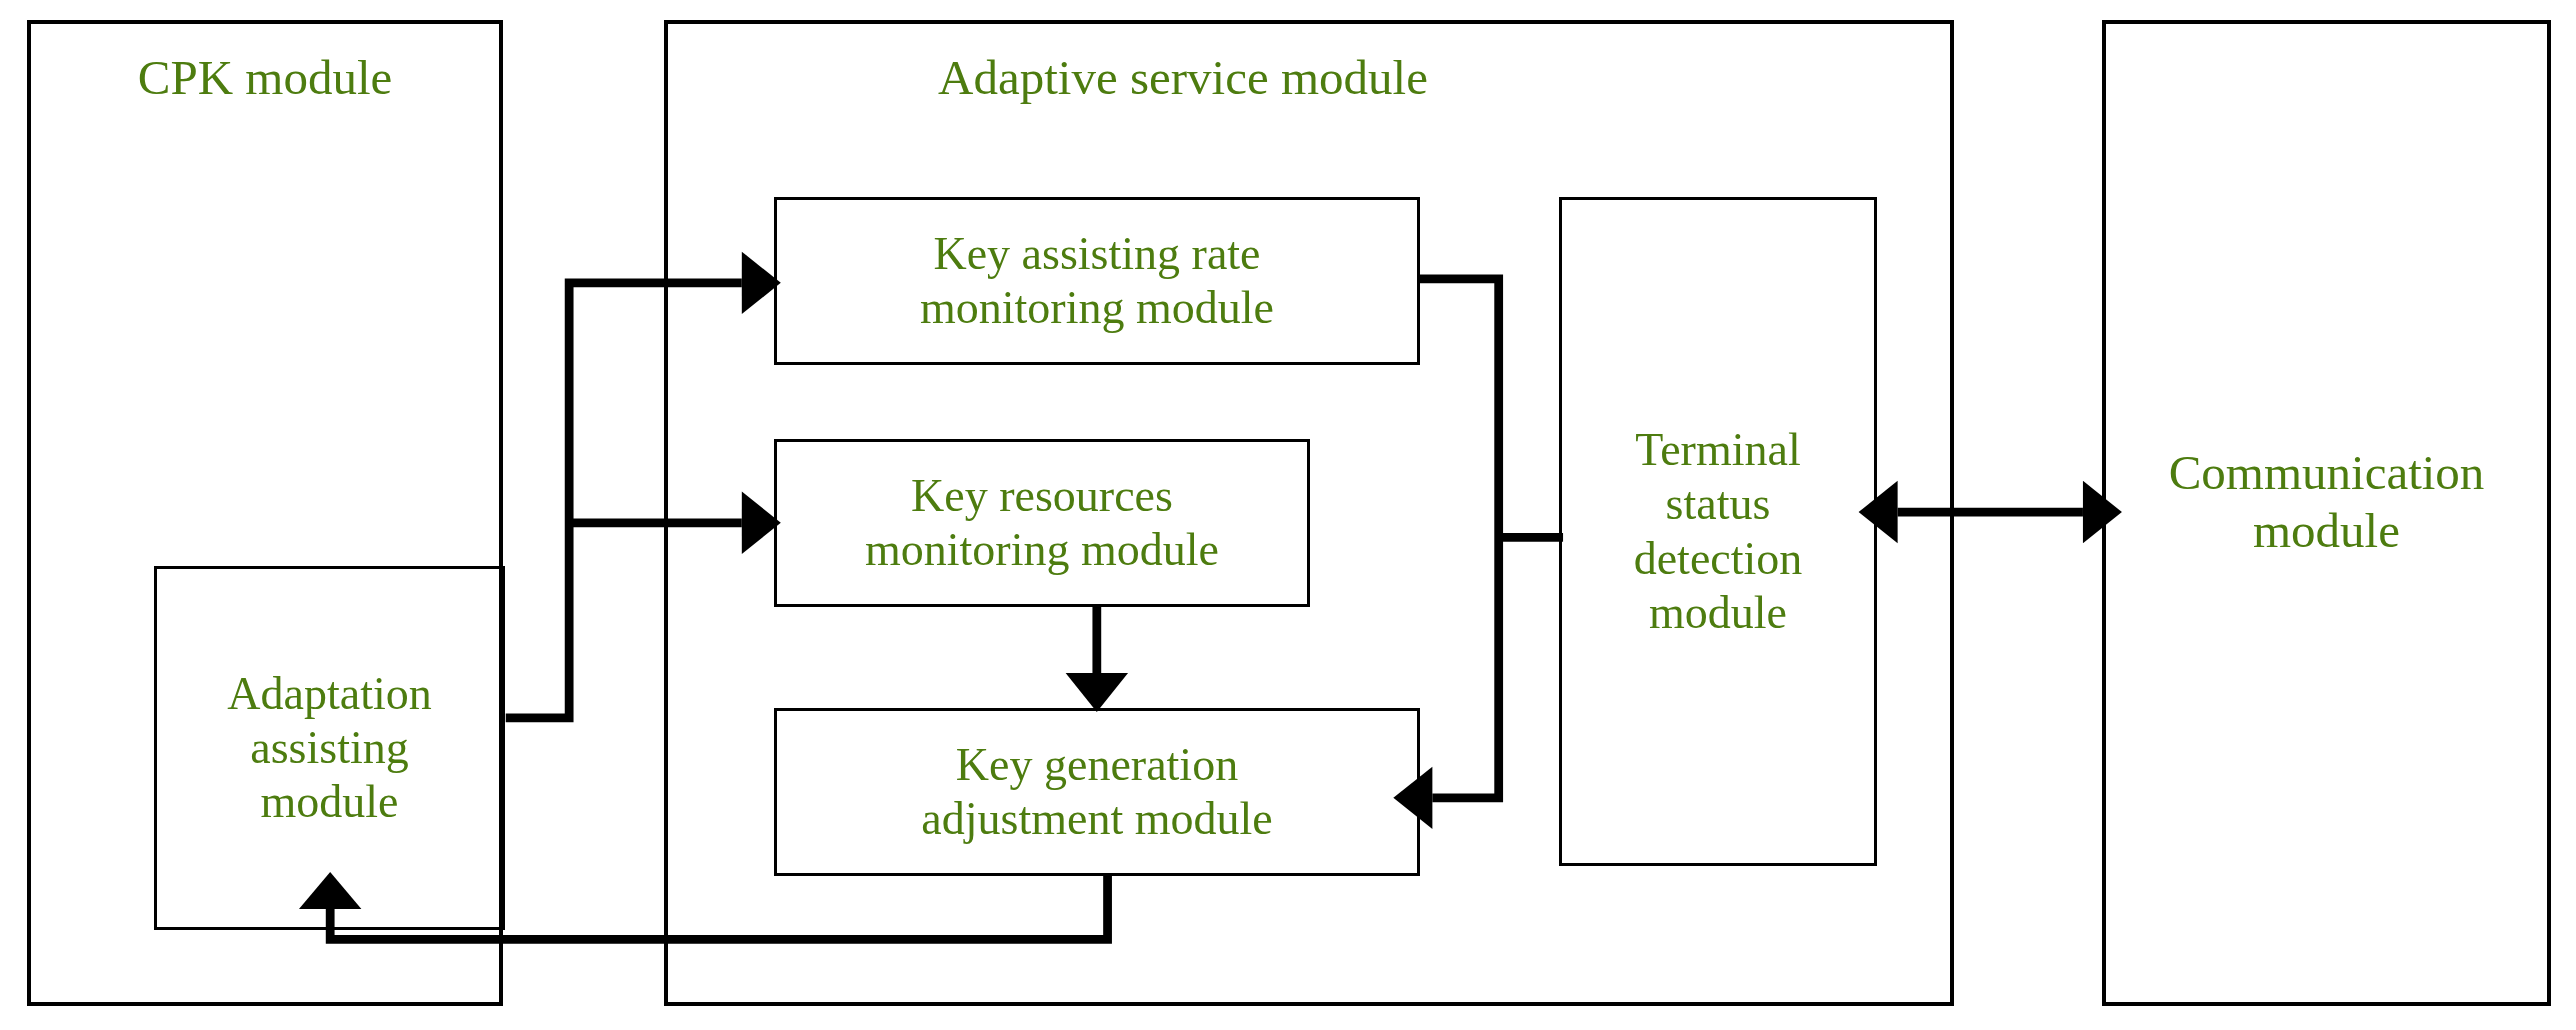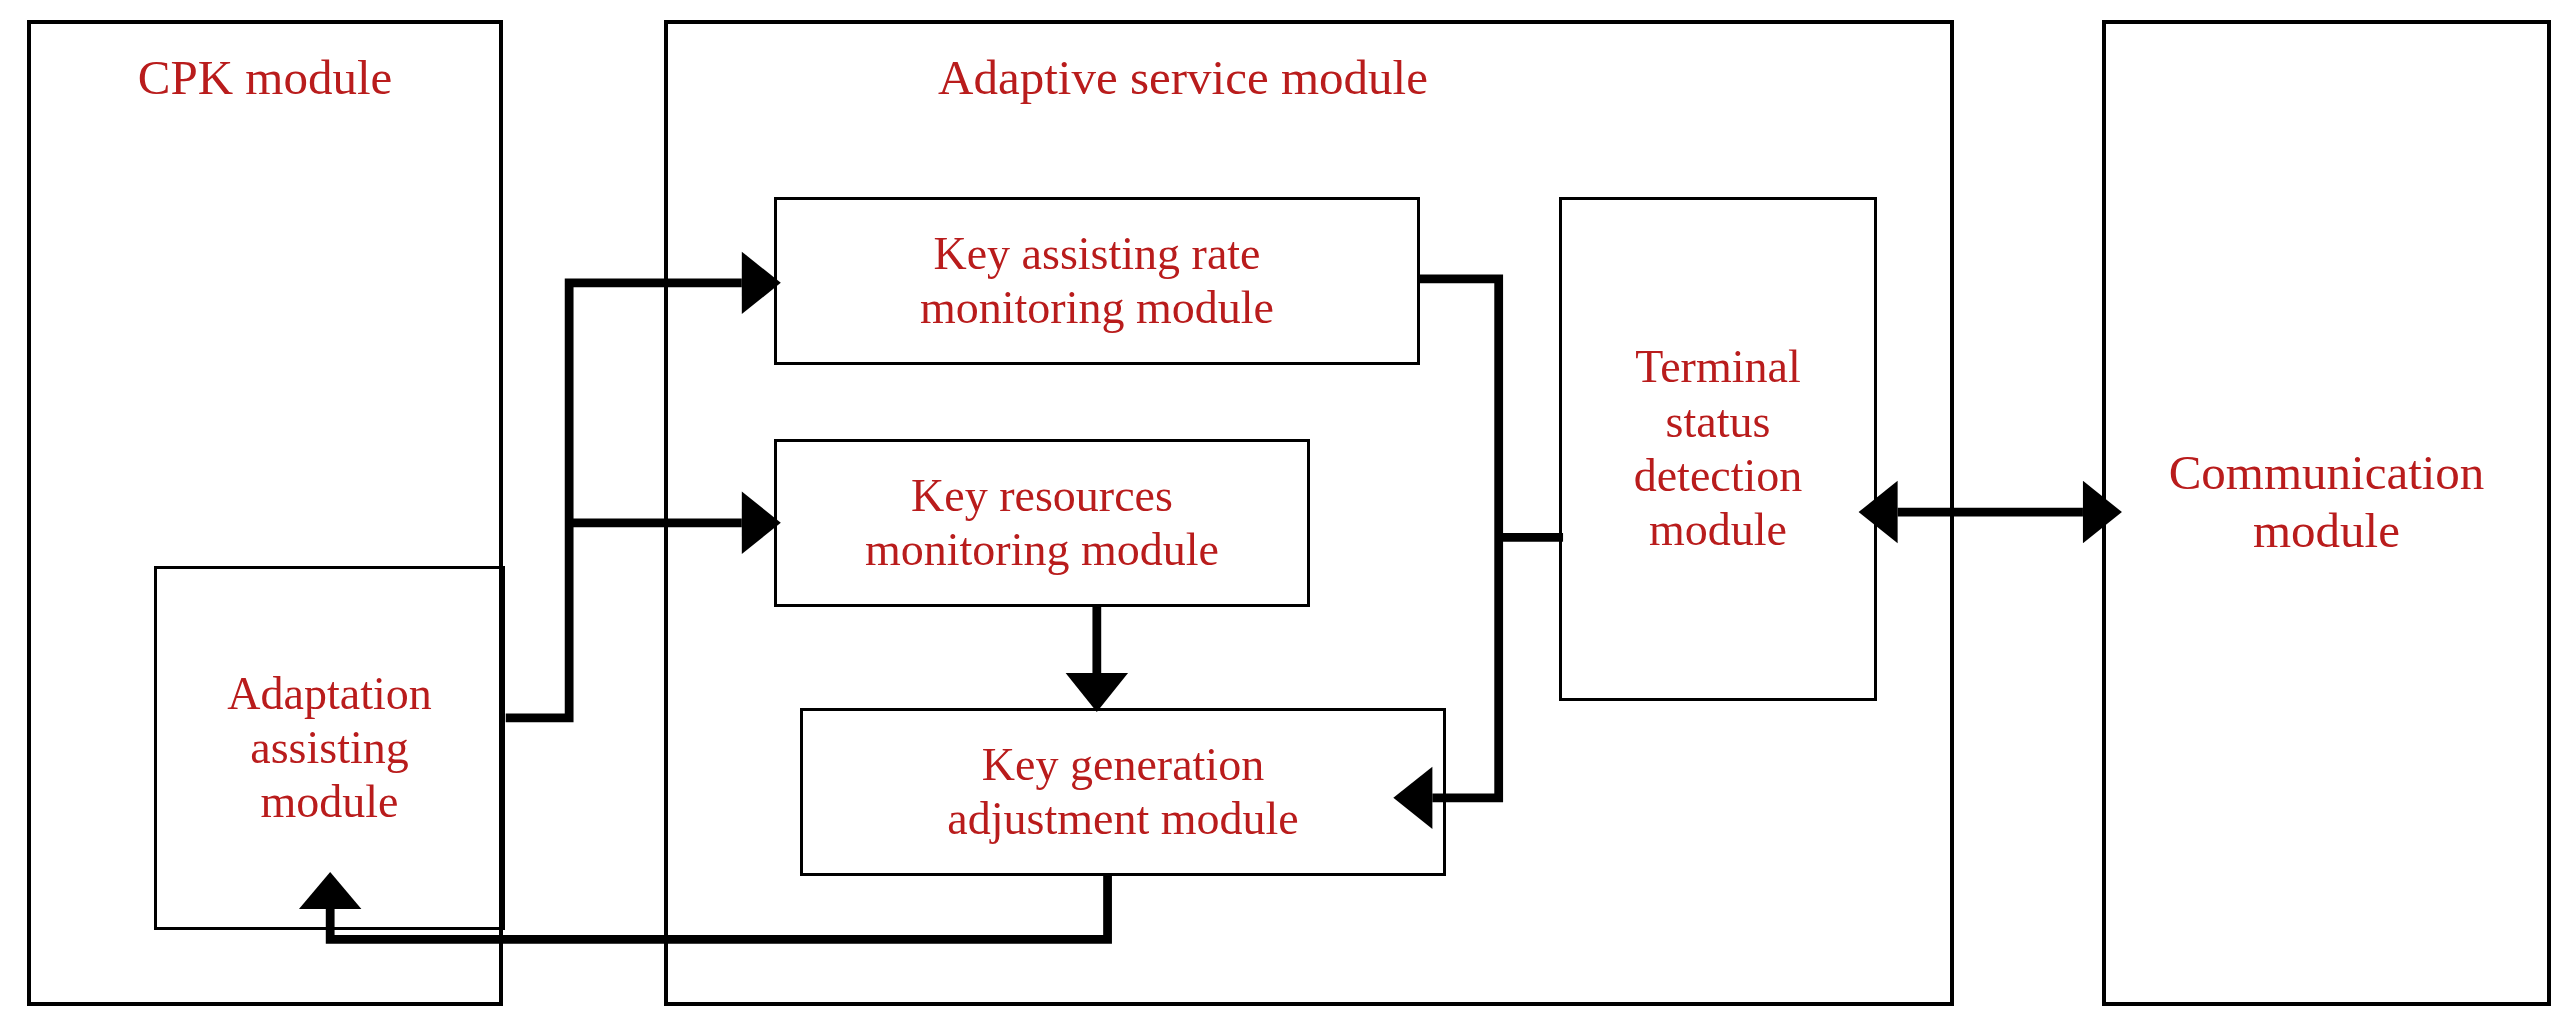--- a/index.html
+++ b/index.html
@@ -1,17 +1,17 @@
 <!DOCTYPE html>
 <html><head>
 <meta charset="utf-8">
 <style>
   html,body{margin:0;padding:0;background:#ffffff;}
   #stage{position:relative;width:2576px;height:1030px;background:#ffffff;
-         font-family:"Liberation Serif","DejaVu Serif",serif;color:#b91c1c;overflow:hidden;}
+         font-family:"Liberation Serif","DejaVu Serif",serif;color:#4d7c0f;overflow:hidden;}
   .box{position:absolute;border:4.9px solid #000;background:transparent;box-sizing:border-box;}
   .inner-box{position:absolute;border:3.9px solid #000;background:transparent;box-sizing:border-box;
              display:flex;align-items:center;justify-content:center;text-align:center;}
   .container-title{position:absolute;text-align:center;white-space:nowrap;}
   .lbl{display:block;line-height:1.18;}
   svg.edges{position:absolute;left:0;top:0;width:2576px;height:1030px;pointer-events:none;}
 </style>
 </head>
 <body>
 
@@ -44,28 +44,28 @@
     </div>
   </div>
 
   <div class="inner-box" style="left:774px;top:439px;width:536px;height:168px;">
     <div style="font-size:46px;line-height:1.22;">
       <span class="lbl">Key resources</span>
       <span class="lbl">monitoring module</span>
     </div>
   </div>
 
-  <div class="inner-box" style="left:774px;top:708px;width:646px;height:168px;margin-left:26px;">
+  <div class="inner-box" style="left:774px;top:708px;width:646px;height:168px;">
     <div style="font-size:46px;line-height:1.22;">
       <span class="lbl">Key generation</span>
       <span class="lbl">adjustment module</span>
     </div>
   </div>
 
-  <div class="inner-box" style="left:1559px;top:197px;width:318px;height:504px;">
+  <div class="inner-box" style="left:1559px;top:197px;width:318px;height:669px;">
     <div style="font-size:46px;line-height:1.26;">
       <span class="lbl">Terminal</span>
       <span class="lbl">status</span>
       <span class="lbl">detection</span>
       <span class="lbl">module</span>
     </div>
   </div>
 
   <svg class="edges" viewBox="0 0 2640 1056">
     <g stroke="#000" stroke-width="9" fill="none" stroke-linecap="butt">

